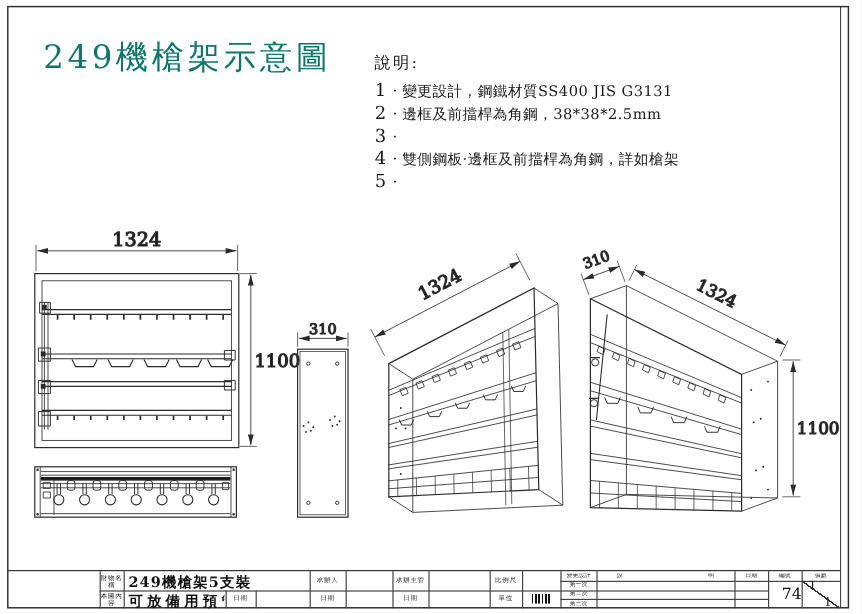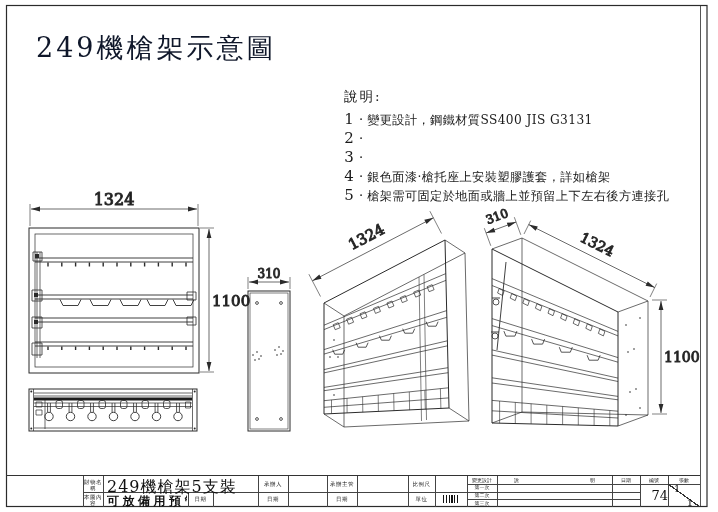--- a/index.html
+++ b/index.html
@@ -3,37 +3,37 @@
 <meta charset="utf-8">
 <style>
   html,body { margin:0; padding:0; background:#e8e8e8; }
   .sheet {
     position:relative; width:718px; height:512px; background:#ffffff;
     font-family:"DejaVu Serif", serif; color:#1a1a1a; overflow:hidden;
   }
   svg.canvas { position:absolute; left:0; top:0; }
   .page-title {
     position:absolute; left:36px; top:30px; font-size:27px; letter-spacing:3px;
-    color:#0f172a; white-space:nowrap;
+    color:#0f766e; white-space:nowrap;
   }
-  .notes { position:absolute; left:344px; top:44px; width:372px;margin-top:44px; }
+  .notes { position:absolute; left:312px; top:44px; width:372px; }
   .notes-heading { font-size:13.5px; letter-spacing:2px; margin-bottom:4px; }
   .note-line { display:flex; align-items:baseline; height:19px; white-space:nowrap; }
   .note-num { font-size:15px; width:10px; text-align:center; }
   .note-sep { font-size:13px; margin:0 4px 0 5px; }
   .note-text { font-size:12.2px; letter-spacing:0.4px; }
 
   .tblock { position:absolute; left:6px; top:475px; width:694px; height:31px;
             border-top:1px solid #333; box-sizing:border-box; font-family:"DejaVu Serif",serif; }
   .vl { position:absolute; width:0; border-left:1px solid #444; }
   .hl { position:absolute; height:0; border-top:1px solid #444; }
   .tb-cell { position:absolute; box-sizing:border-box; color:#111; overflow:hidden; }
   .tb-mini { font-size:5.5px; line-height:1.15; text-align:center; letter-spacing:0.5px; color:#222; }
   .tb-tiny { font-size:5px; line-height:1; text-align:center; color:#222; }
-  .tb-val  { font-weight:normal; font-size:16px; letter-spacing:1px; white-space:nowrap; }
+  .tb-val  { font-weight:bold; font-size:12px; letter-spacing:1px; white-space:nowrap; }
   .tb-val2 { font-weight:bold; font-size:12px; letter-spacing:3.5px; white-space:nowrap; }
   .tb-num  { font-size:13px; text-align:right; }
   .spread  { text-align:justify; text-align-last:justify; padding:0 16px; }
   .barcode { background:repeating-linear-gradient(90deg,#111 0 1.3px,transparent 1.3px 2.8px); }
   .diag {
     background:linear-gradient(to top right,
       transparent calc(50% - 0.6px), #333 calc(50% - 0.6px),
       #333 calc(50% + 0.6px), transparent calc(50% + 0.6px));
   }
   .diag .n1 { position:absolute; left:6px; top:-1px; font-size:10px; }
@@ -192,34 +192,34 @@
   <div class="notes">
     <div class="notes-heading">說明:</div>
     <div class="note-line">
       <span class="note-num">1</span>
       <span class="note-sep">·</span>
       <span class="note-text">變更設計，鋼鐵材質SS400 JIS G3131</span>
     </div>
     <div class="note-line">
       <span class="note-num">2</span>
       <span class="note-sep">·</span>
+      <span class="note-text">邊框及前擋桿為角鋼，38*38*2.5mm</span>
     </div>
     <div class="note-line">
       <span class="note-num">3</span>
       <span class="note-sep">·</span>
     </div>
     <div class="note-line">
       <span class="note-num">4</span>
       <span class="note-sep">·</span>
-      <span class="note-text">銀色面漆·槍托座上安裝塑膠護套，詳如槍架</span>
+      <span class="note-text">雙側鋼板·邊框及前擋桿為角鋼，詳如槍架</span>
     </div>
     <div class="note-line">
       <span class="note-num">5</span>
       <span class="note-sep">·</span>
-      <span class="note-text">槍架需可固定於地面或牆上並預留上下左右後方連接孔</span>
     </div>
   </div>
 
   <div class="tblock">
 
     <div class="vl" style="left:77px;top:0;height:31px;"></div>
     <div class="vl" style="left:97px;top:0;height:31px;"></div>
     <div class="vl" style="left:182px;top:15.5px;height:15.5px;"></div>
     <div class="vl" style="left:207px;top:15.5px;height:15.5px;"></div>
     <div class="vl" style="left:252px;top:0;height:31px;"></div>

